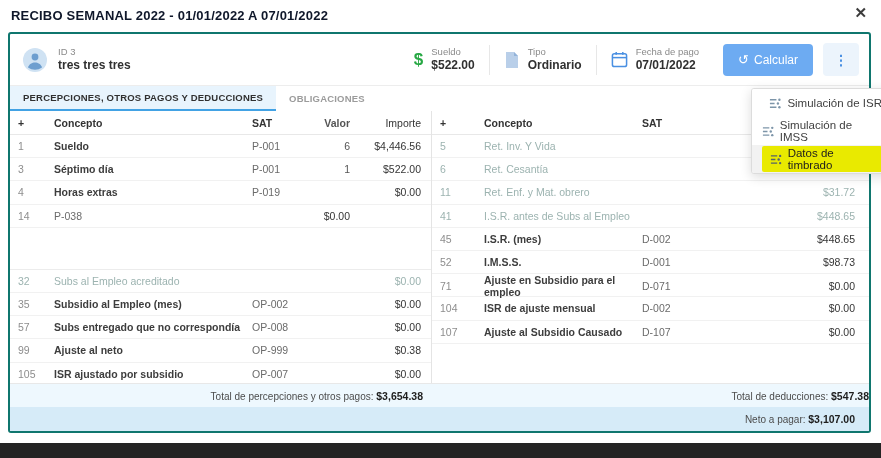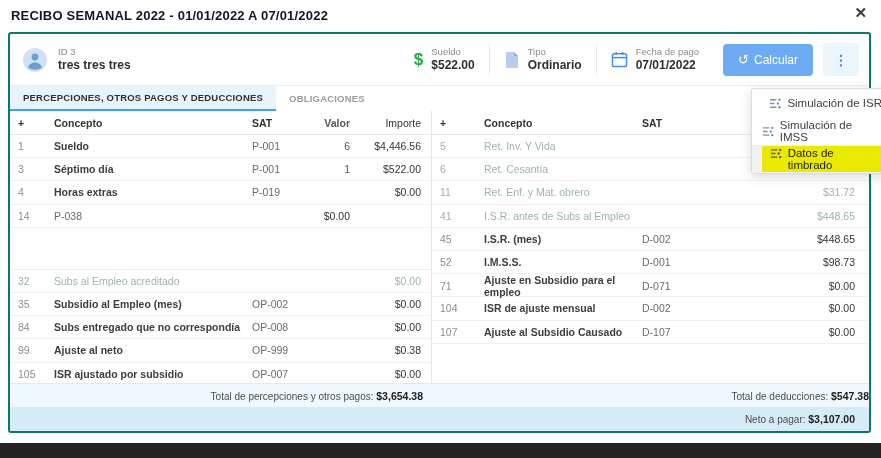--- a/index.html
+++ b/index.html
@@ -221,21 +221,21 @@
         <div class="c-imp">$0.00</div>
       </div>
       <div class="grid-l trow">
         <div class="c-num">35</div>
         <div class="c-con">Subsidio al Empleo (mes)</div>
         <div class="c-sat">OP-002</div>
         <div class="c-val"></div>
         <div class="c-imp">$0.00</div>
       </div>
       <div class="grid-l trow">
-        <div class="c-num">84</div>
+        <div class="c-num">57</div>
         <div class="c-con">Subs entregado que no correspondía</div>
         <div class="c-sat">OP-008</div>
         <div class="c-val"></div>
         <div class="c-imp">$0.00</div>
       </div>
       <div class="grid-l trow">
         <div class="c-num">99</div>
         <div class="c-con">Ajuste al neto</div>
         <div class="c-sat">OP-999</div>
         <div class="c-val"></div>
@@ -348,21 +348,21 @@
       <g stroke="#7d95a9" stroke-width="1.5" fill="none">
           <path d="M1 3h7M1 7h5M1 11h7"></path>
         </g>
       <circle cx="11.2" cy="3" r="1.3" fill="#7d95a9"></circle>
         <circle cx="9.6" cy="7" r="1.3" fill="#7d95a9"></circle>
         <circle cx="11.2" cy="11" r="1.3" fill="#7d95a9"></circle>
     </svg>
     <span>Simulación de IMSS</span>
   </div>
   <div class="menu-item hover">
-    <span class="hl" style="display:inline-flex;gap:5px;padding-left:8px;">
+    <span class="hl" style="display:inline-flex;align-items:center;gap:5px;padding-left:8px;">
       <svg class="icon-svg" width="13" height="13" viewBox="0 0 14 14">
         <g stroke="#55616b" stroke-width="1.5" fill="none">
             <path d="M1 3h7M1 7h5M1 11h7"></path>
           </g>
         <circle cx="11.2" cy="3" r="1.3" fill="#55616b"></circle>
           <circle cx="9.6" cy="7" r="1.3" fill="#55616b"></circle>
           <circle cx="11.2" cy="11" r="1.3" fill="#55616b"></circle>
       </svg>
       <span>Datos de timbrado</span>
     </span>

